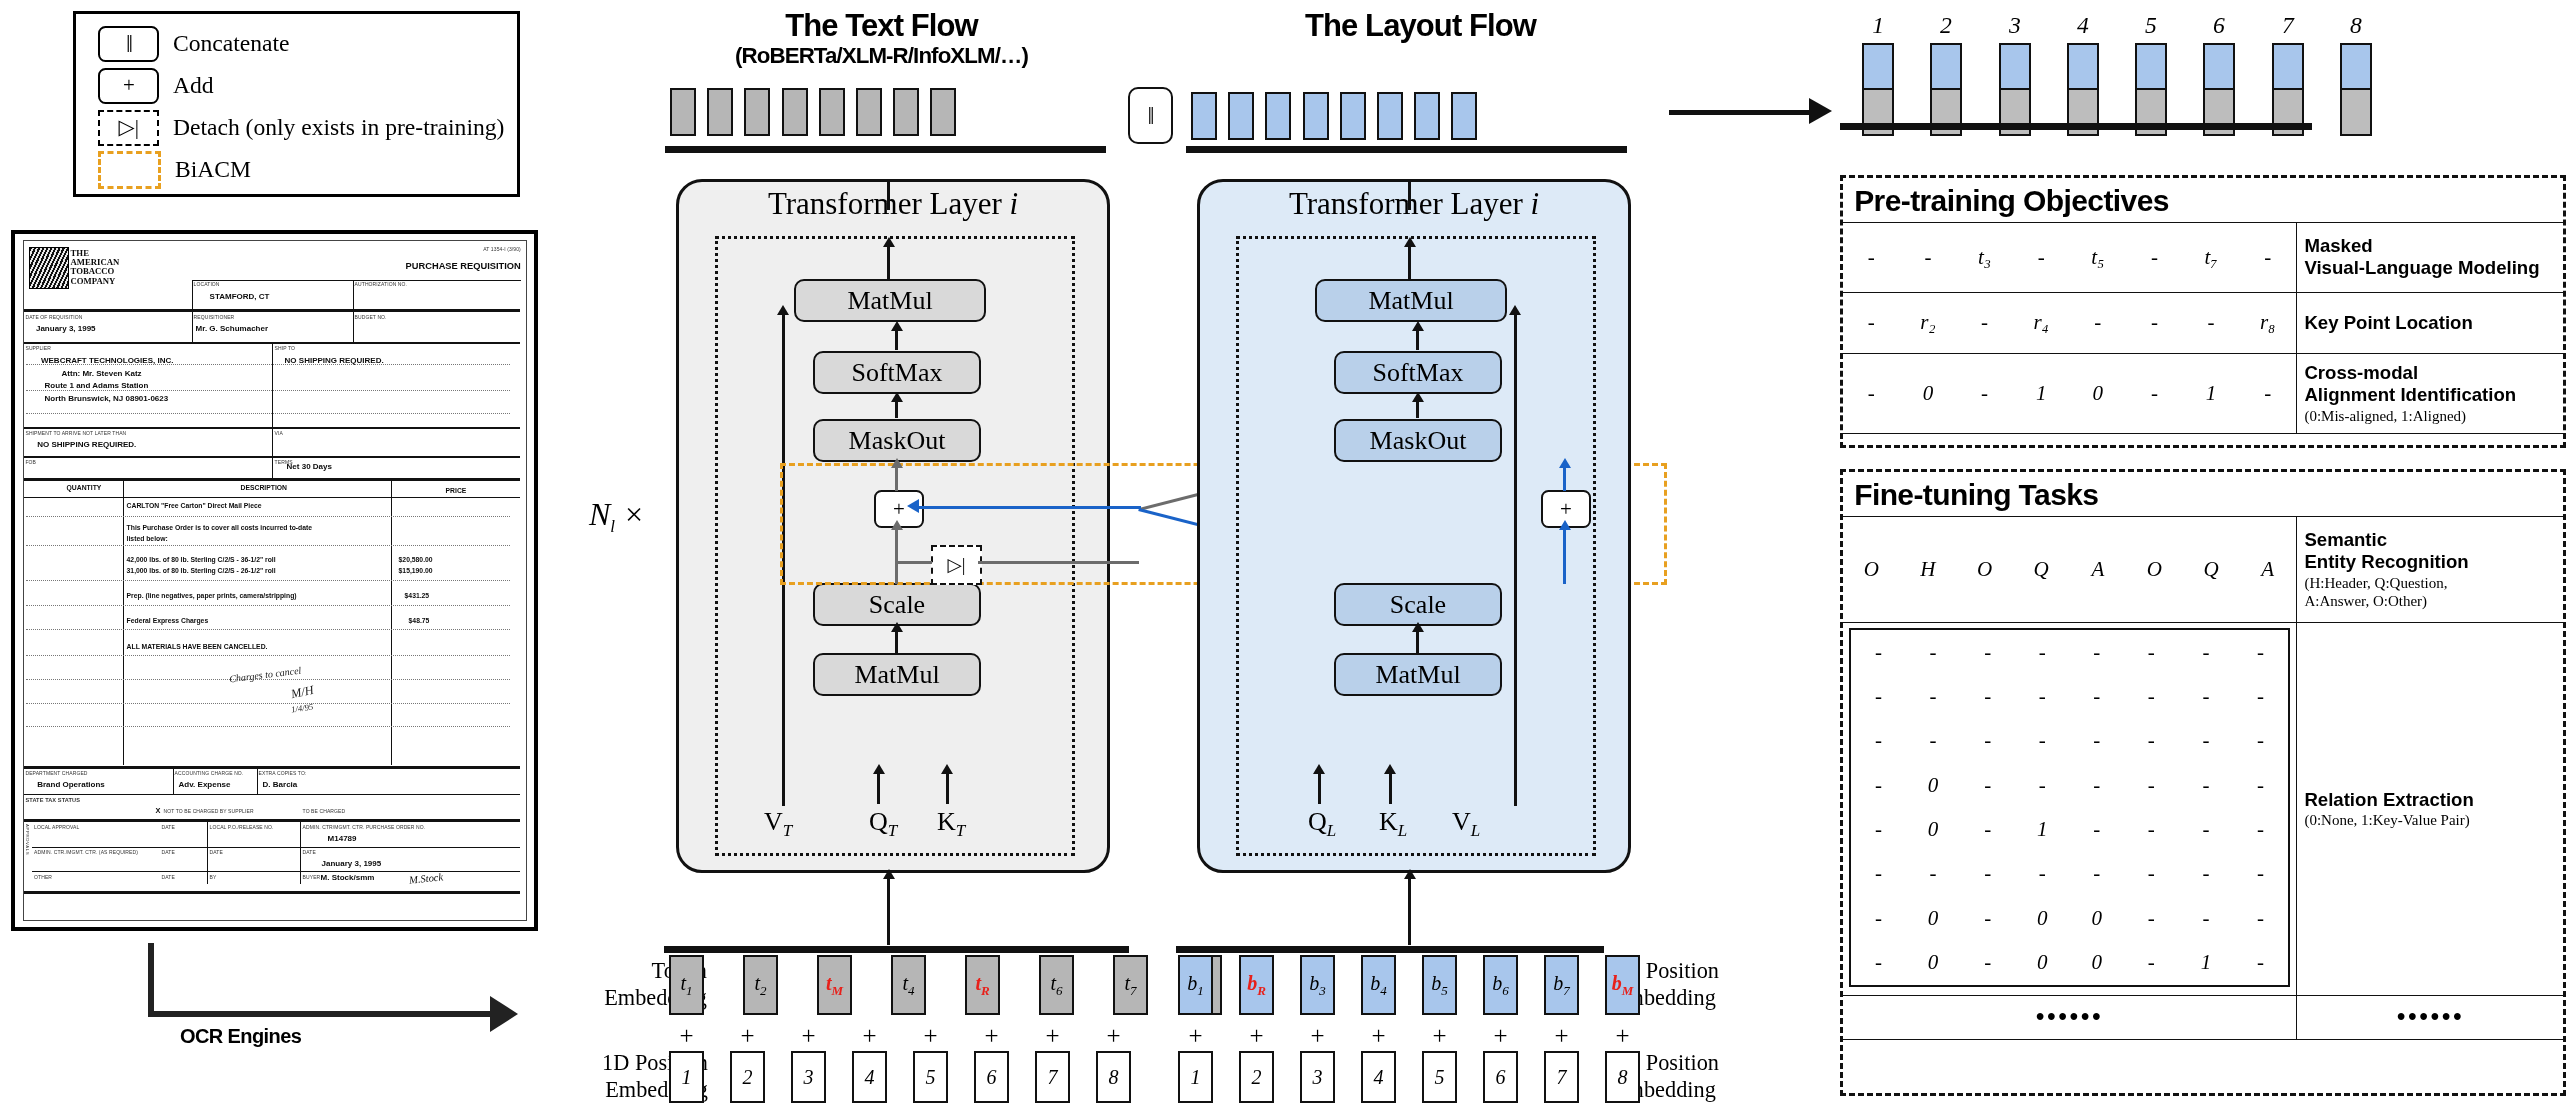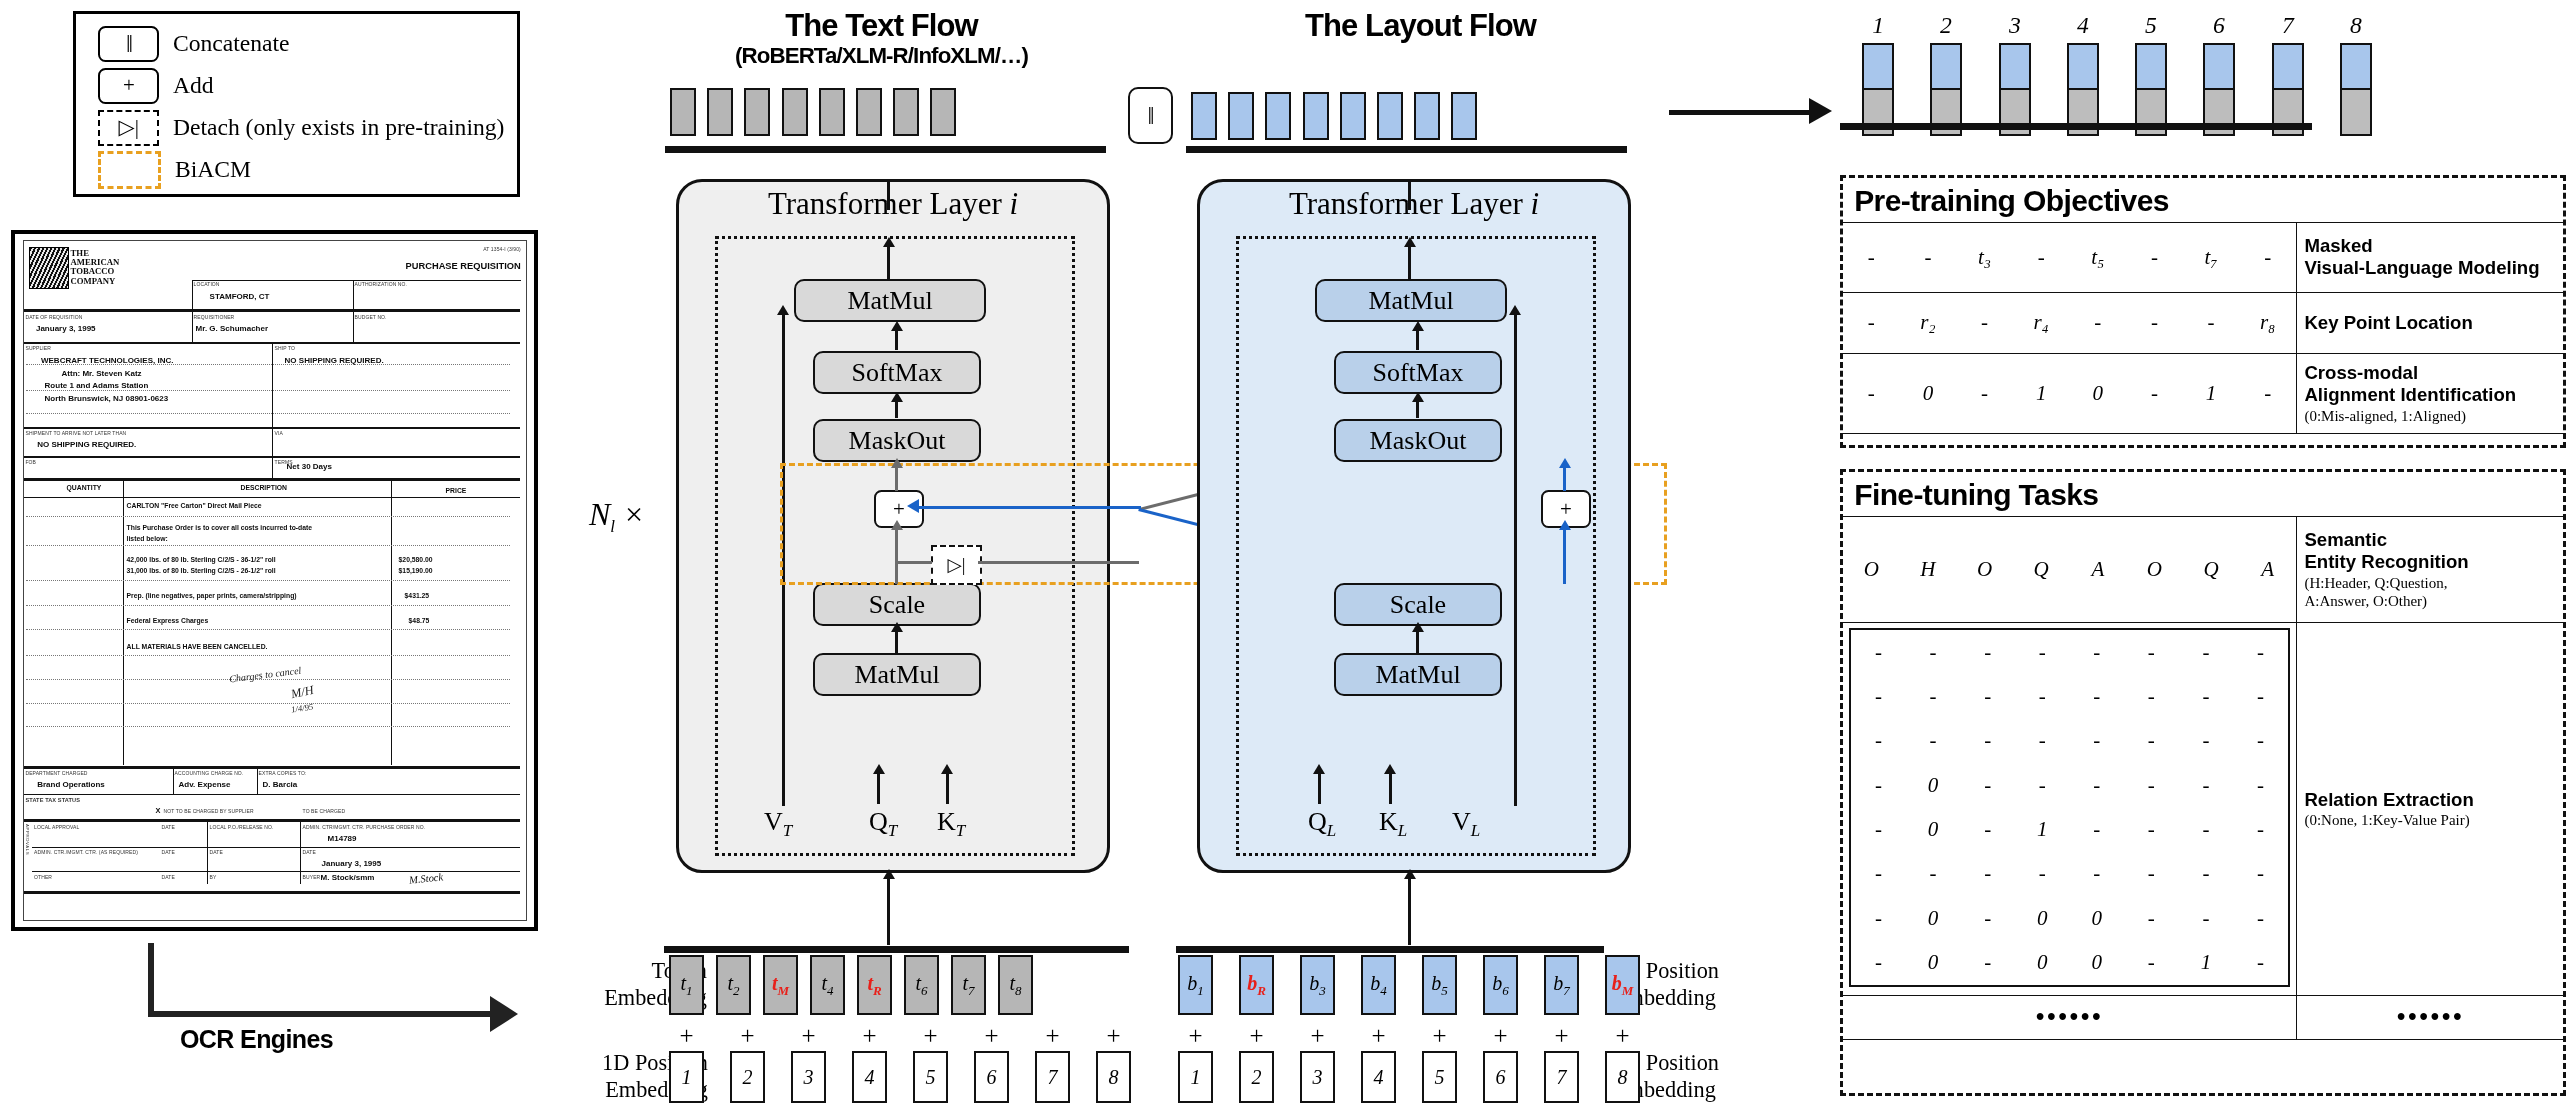--- a/index.html
+++ b/index.html
@@ -25,21 +25,21 @@
   .dval{font-size:8px;font-weight:bold;}
   .dval2{font-size:6.8px;font-weight:bold;}
   .dotrow{position:absolute;height:0;border-top:0.6px dotted #777;}
   #atclogo{position:absolute;left:5px;top:6.2px;width:38px;height:40px;background:
      repeating-linear-gradient(115deg,#111 0 1.9px,#e8e8e8 1.9px 3.7px),#222;border:0.6px solid #000;}
 
   
   #ocr-arrow-v{left:148px;top:943px;width:5.6px;height:73px;background:#222;}
   #ocr-arrow-h{left:148px;top:1011px;width:347px;height:5.6px;background:#222;}
   #ocr-arrow-head{left:490px;top:996px;width:0;height:0;border-top:18px solid transparent;border-bottom:18px solid transparent;border-left:28.5px solid #222;}
-  #ocr-label{left:180px;top:1025px;font-family:"Liberation Sans",sans-serif;font-weight:bold;font-size:25px;letter-spacing:-0.6px;}
+  #ocr-label{left:180px;top:1025px;font-family:"Liberation Sans",sans-serif;font-weight:bold;font-size:20px;letter-spacing:-0.6px;}
 
   
   .flow-title{font-family:"Liberation Sans",sans-serif;font-weight:bold;text-align:center;letter-spacing:-0.9px;}
   .flow-title .t1{font-size:31px;display:block;line-height:1.05;}
   .flow-title .t2{font-size:22.3px;display:block;line-height:1.2;}
 
   
   .tokstrip{position:absolute;display:flex;gap:11.2px;}
   .tok{width:26px;height:48px;border:2.5px solid #111;box-sizing:border-box;}
   .tok.gray{background:#b6b6b6;}
@@ -405,21 +405,21 @@
 </div>
 <div class="emb-label" style="left:1613px;top:957px;width:161px;">
   <span>2D Position</span><br>
   <span>Embedding</span>
 </div>
 <div class="emb-label" style="left:1613px;top:1049px;width:161px;">
   <span>1D Position</span><br>
   <span>Embedding</span>
 </div>
 
-<div class="abs" id="row-text-tokens" style="left:669px;top:955px;display:flex;gap:12px;">
+<div class="abs" id="row-text-tokens" style="left:669px;top:955px;display:flex;gap:39px;">
     <div class="embcell gray">
       <span>t<span style="font-size:13px;vertical-align:sub;">1</span></span>
     </div>
     <div class="embcell gray">
       <span>t<span style="font-size:13px;vertical-align:sub;">2</span></span>
     </div>
     <div class="embcell gray">
       <span class="red">t<span style="font-size:13px;vertical-align:sub;">M</span></span>
     </div>
     <div class="embcell gray">

